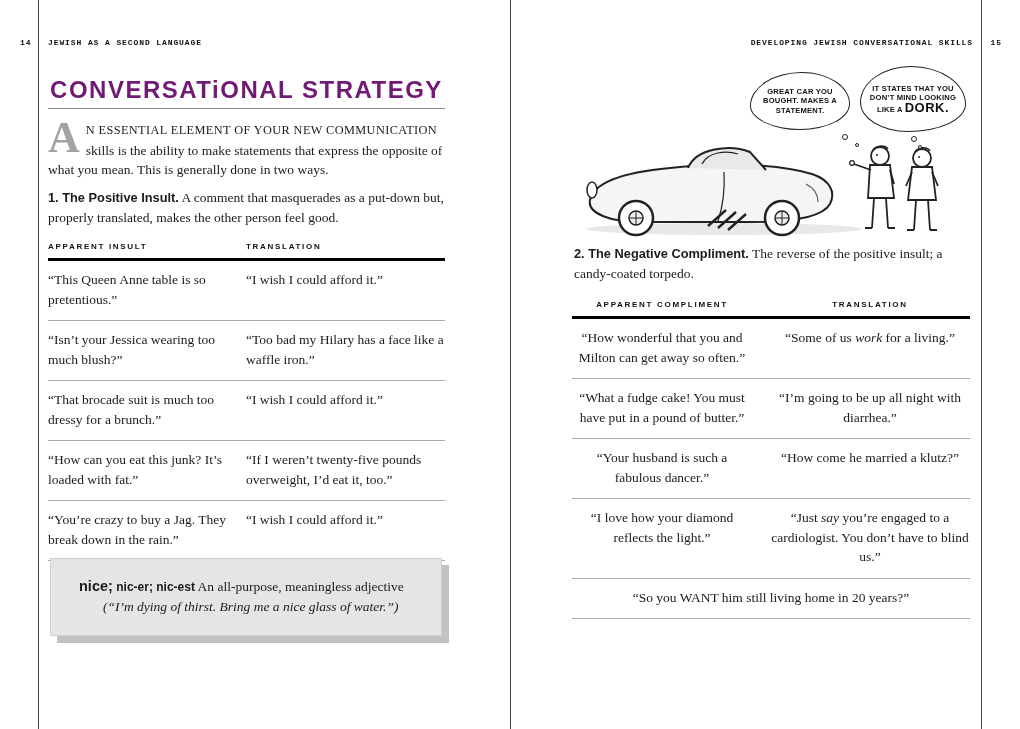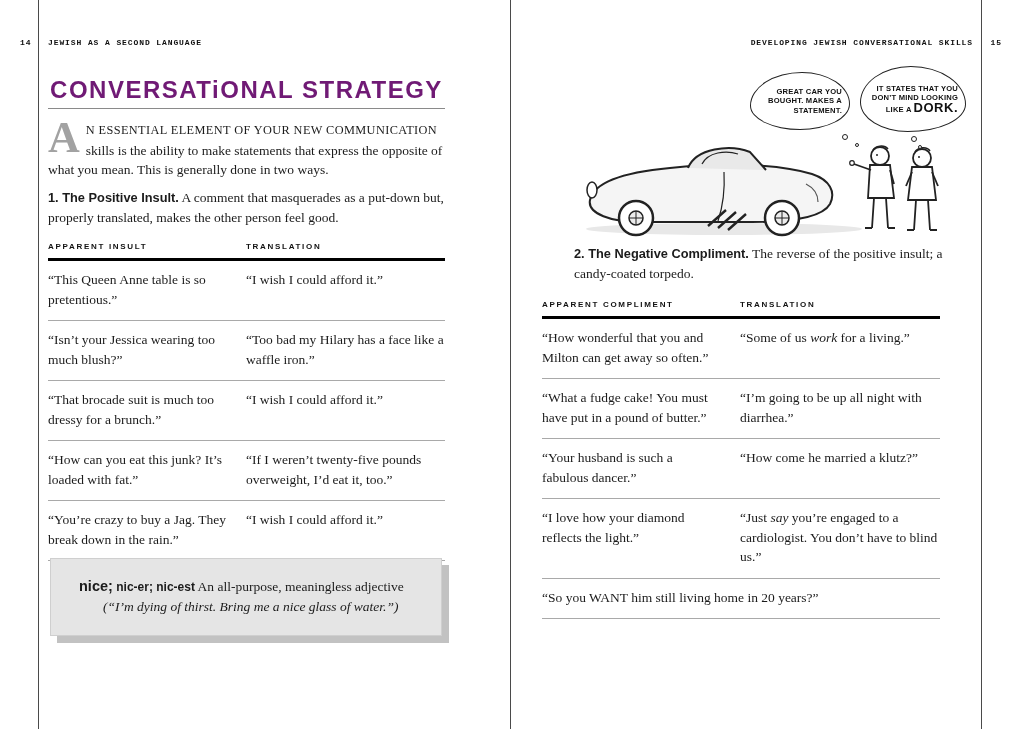--- a/index.html
+++ b/index.html
@@ -41,21 +41,21 @@
   .lead-caps { font-size:12.3px; letter-spacing:0.4px; }
 
   .section-para { font-size:13.5px; line-height:19.5px; }
   .sec-label { font-family:"Liberation Sans", sans-serif; font-size:12.8px;margin-top:12px; }
   .left-sec { position:absolute; left:48px; top:188px; width:397px; }
   .right-sec { position:absolute; left:574px; top:244px; width:398px; }
 
   
   .ptable { position:absolute; }
   .ptable.ltable { left:48px; top:242px; width:397px; }
-  .ptable.rtable { left:542px; top:300px; width:398px; }
+  .ptable.rtable { left:572px; top:300px; width:398px;text-align:center; }
   .t-head {
     display:flex; align-items:flex-end; padding-bottom:7px;
     border-bottom:3px solid #000;
   }
   .th {
     font-family:"Liberation Sans", sans-serif; font-size:8px; font-weight:bold;
     letter-spacing:1.7px; color:#111;
   }
   .trow { display:flex; padding:9px 0 11px; border-bottom:1px solid #a9a9a9; }
   .c1 { width:198px; padding-right:18px; }
@@ -73,21 +73,21 @@
   .def-text { font-size:13.5px; line-height:20px; text-indent:-24px; }
   .def-word { font-family:"Liberation Sans", sans-serif; font-weight:bold; font-size:14.5px; }
   .def-infl { font-family:"Liberation Sans", sans-serif; font-weight:bold; font-size:12px; }
   .def-ex { font-style:italic; }
 
   
   .cartoon-wrap { position:absolute; left:574px; top:64px; width:400px; height:176px; }
   .cartoon-wrap svg { position:absolute; left:0; top:0; }
   .bubble {
     position:absolute; background:#fff; border:1.6px solid #222;
-    display:flex; align-items:center; justify-content:center; text-align:right;
+    display:flex; align-items:center; justify-content:center; text-align:center;
     font-family:"Liberation Sans", sans-serif; font-weight:bold;
     font-size:7.6px; line-height:9.6px; letter-spacing:0.2px; color:#111;
     padding:5px 7px;
   }
   .bubble1 { left:176px; top:8px; width:100px; height:58px; border-radius:52% 48% 50% 50% / 58% 55% 45% 42%; }
   .bubble2 { left:286px; top:2px; width:106px; height:66px; border-radius:48% 52% 55% 45% / 55% 58% 42% 45%; }
   .dork { font-size:13px; letter-spacing:0.5px; }
   .tail-dot { position:absolute; background:#fff; border:1.2px solid #222; border-radius:50%; }
   .td1a { left:268px; top:70px; width:6px; height:6px; }
   .td1b { left:281px; top:79px; width:4px; height:4px; }

